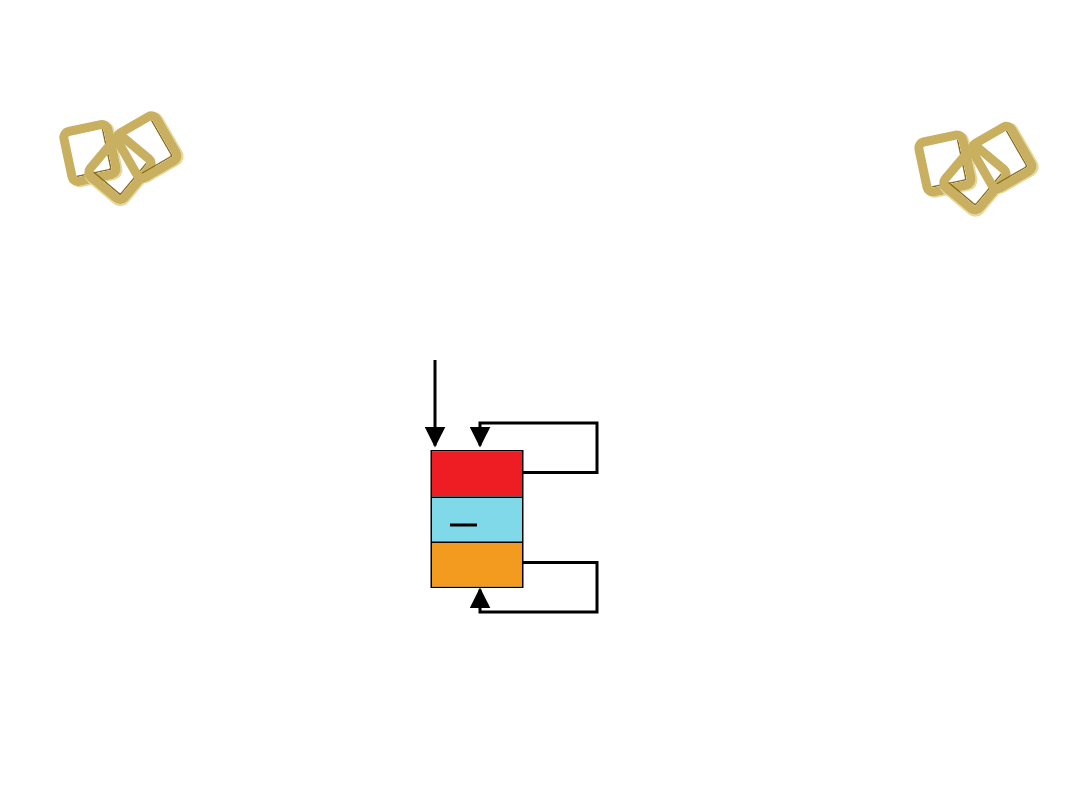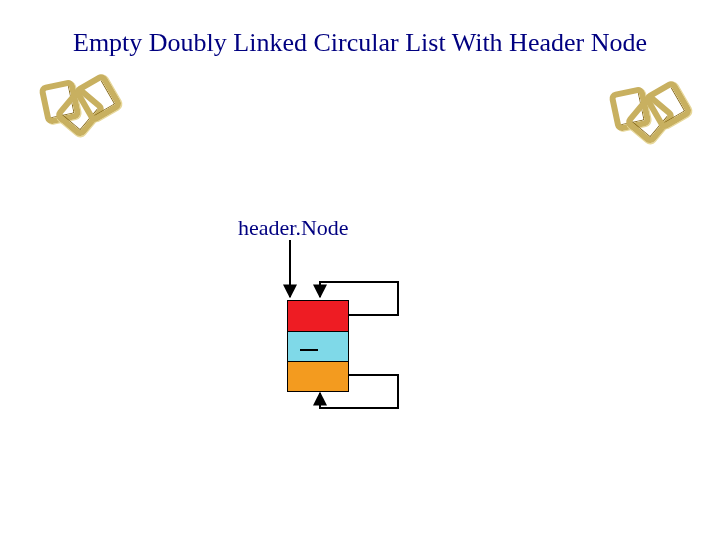--- a/index.html
+++ b/index.html
@@ -77,35 +77,33 @@
     width: 720px;
     height: 540px;
     pointer-events: none;
   }
 </style>
 </head>
 <body>
 
 <div class="stage">
 
-  <div class="title">Empty Doubly Linked Circular List With Header Node</div>
 
   <div class="chain chain-left">
     <div class="ring r1"></div>
     <div class="ring r2"></div>
     <div class="ring r3"></div>
   </div>
 
   <div class="chain chain-right">
     <div class="ring r1"></div>
     <div class="ring r2"></div>
     <div class="ring r3"></div>
   </div>
 
-  <div class="label">header.Node</div>
 
   <div class="node">
     <div class="cell cell-prev"></div>
     <div class="cell cell-data"></div>
     <div class="cell cell-next"></div>
   </div>
 
   <svg class="arrows" viewBox="0 0 720 540">
     <defs>
       <marker id="ah" viewBox="0 0 10 10" refX="9" refY="5" markerWidth="7" markerHeight="7" orient="auto-start-reverse">

